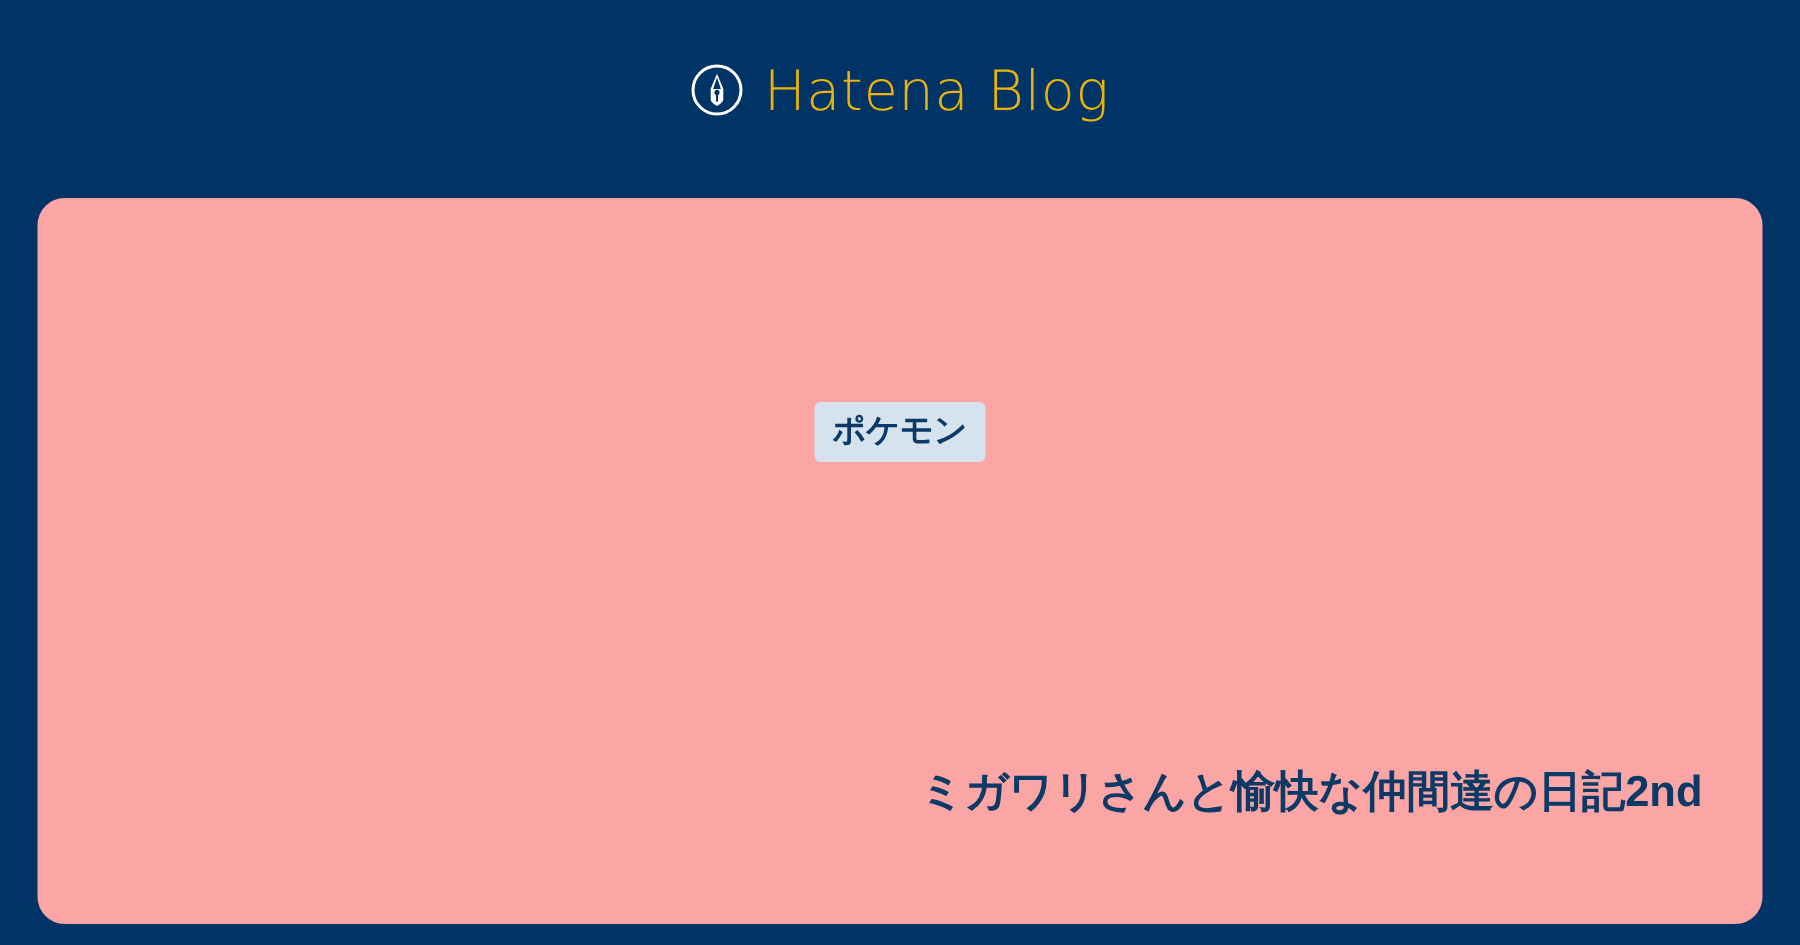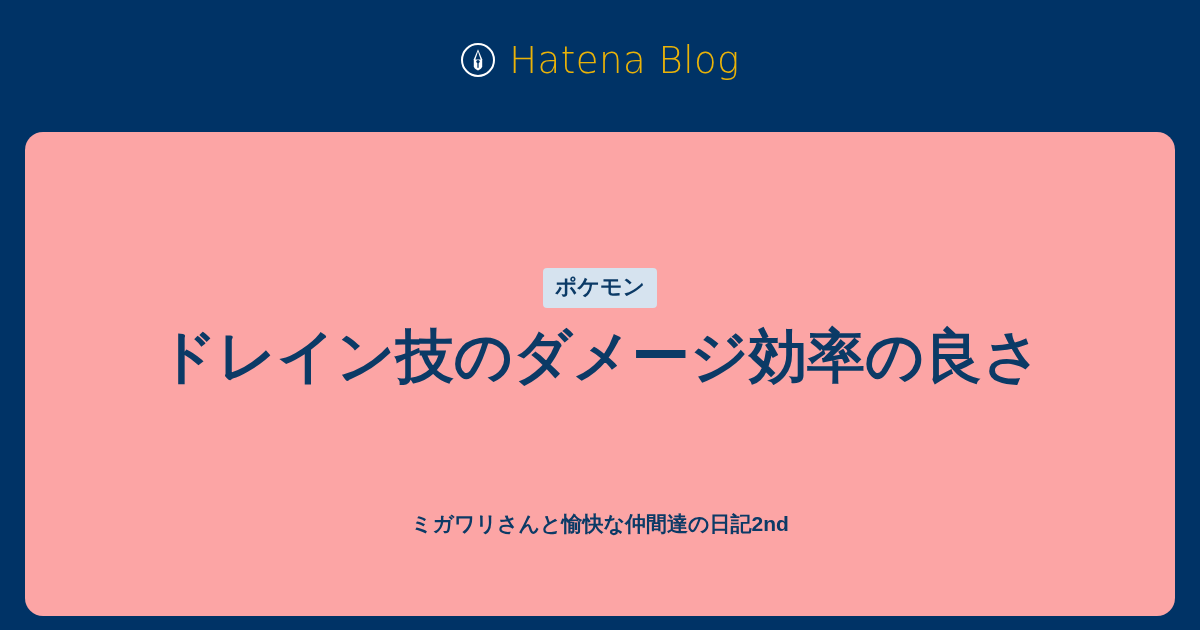--- a/index.html
+++ b/index.html
@@ -105,23 +105,23 @@
     padding: 0 40px;
     white-space: nowrap;
   }
 
   
   .blog-title {
     position: absolute;
     top: 378px;
     left: 0;
     width: 100%;
-    text-align: center;
+    text-align: right;
     color: #0b3a66;
-    font-size: 21px;
+    font-size: 29px;
     font-weight: 700;
     line-height: 1.3;
     padding: 0 40px;
     white-space: nowrap;
   }
 </style>
 </head>
 <body>
 
 <div class="brand">
@@ -137,18 +137,17 @@
   <span class="brand-name">Hatena Blog</span>
 </div>
 
 <div class="card">
   <div class="card-inner">
 
     <div class="tag-row">
       <span class="tag">ポケモン</span>
     </div>
 
-    <h1 class="entry-title">ドレイン技のダメージ効率の良さ</h1>
 
     <div class="blog-title">ミガワリさんと愉快な仲間達の日記2nd</div>
 
   </div>
 </div>
 
 </body></html>

